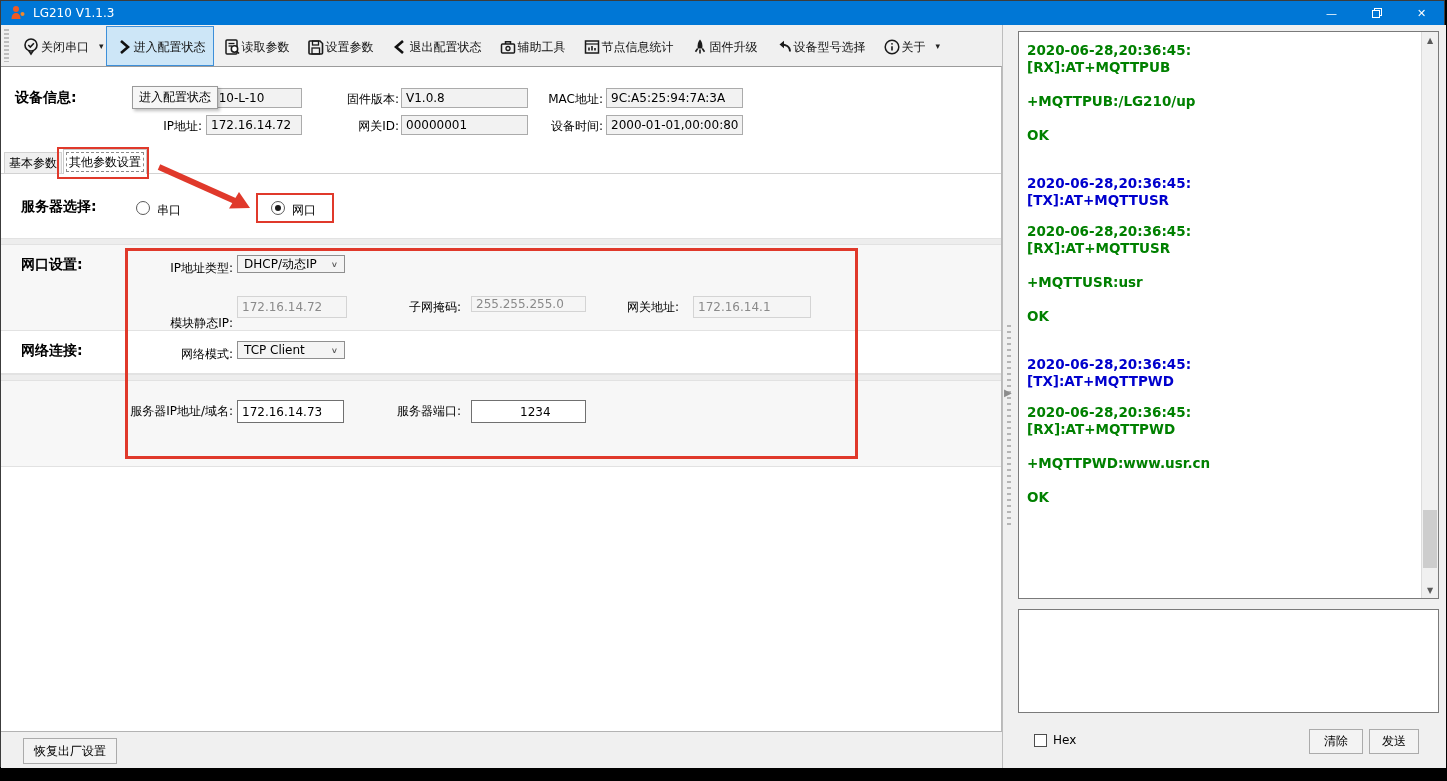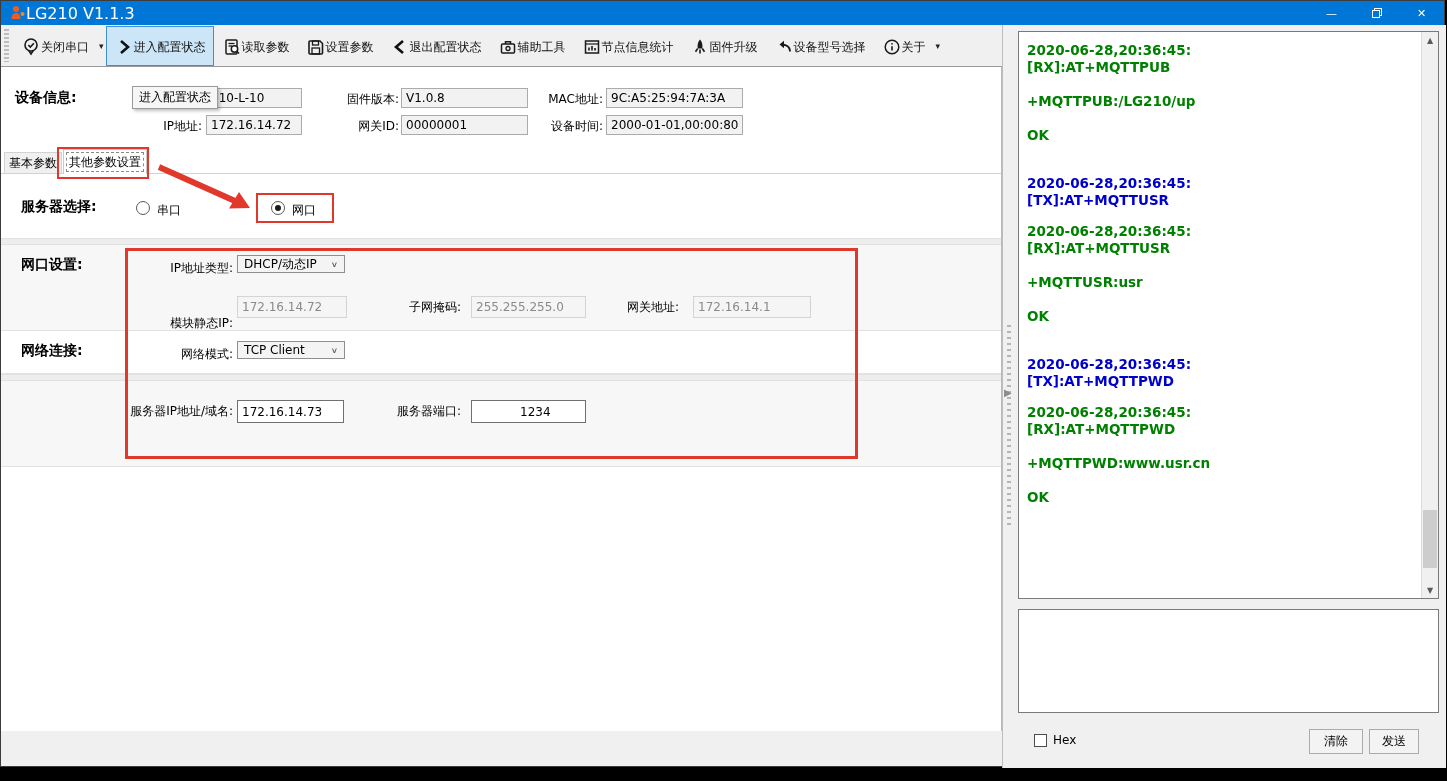--- a/index.html
+++ b/index.html
@@ -1,21 +1,21 @@
 <!DOCTYPE html>
 <html><head>
 <meta charset="utf-8">
 <style>
   html,body{margin:0;padding:0;background:#000;}
   *{box-sizing:border-box;font-family:"DejaVu Sans","Liberation Sans",sans-serif;}
   .stage{position:relative;width:1447px;height:781px;background:#000;overflow:hidden;}
   .window{position:absolute;left:0;top:0;width:1445px;height:767px;background:#f0f0f0;border:1px solid #3c3c3c;}
   
   .titlebar{position:absolute;left:0;top:0;right:0;height:24px;background:#0077d6;display:flex;align-items:center;}
-  .titlebar .app-title{color:#fff;font-size:16px;margin-left:0;}
+  .titlebar .app-title{color:#fff;font-size:12px;margin-left:7px;}
   .win-controls{position:absolute;right:0;top:0;height:24px;display:flex;}
   .win-btn{width:45px;height:24px;display:flex;align-items:center;justify-content:center;color:#fff;font-size:11px;cursor:pointer;}
   .restore-glyph{position:relative;width:10px;height:10px;}
   .restore-glyph .r1{position:absolute;left:0;bottom:0;width:8px;height:8px;border:1px solid #fff;background:#0077d6;}
   .restore-glyph .r2{position:absolute;right:0;top:0;width:8px;height:8px;border:1px solid #fff;}
   
   .left-col{position:absolute;left:0;top:24px;width:1001px;height:743px;}
   .splitter{position:absolute;left:1001px;top:24px;width:12px;height:743px;background:#f0f0f0;border-left:1px solid #bdbdbd;}
   .splitter .dots{position:absolute;left:4px;top:300px;width:4px;height:200px;background-image:repeating-linear-gradient(#b5b5b5 0 2px,transparent 2px 6px);}
   .splitter .collapse{position:absolute;left:1px;top:362px;color:#8c8c8c;font-size:10px;}
@@ -240,21 +240,21 @@
       <div class="sect" style="top:178px;height:86px"></div>
       <div class="abs bold-lbl" style="left:20px;top:189px">网口设置:</div>
       <div class="abs lbl lbl-r" style="left:132px;top:193px;width:100px">IP地址类型:</div>
       <div class="dropdown" style="left:236px;top:188px;width:108px">
         <span>DHCP/动态IP</span>
         <span class="chev">∨</span>
       </div>
       <div class="abs lbl lbl-r" style="left:122px;top:248px;width:110px">模块静态IP:</div>
       <input class="field disabled" style="left: 236px; top: 229px; width: 110px; height: 22px;" readonly="" value="172.16.14.72">
       <div class="abs lbl lbl-r" style="left:370px;top:232px;width:90px">子网掩码:</div>
-      <input class="field disabled" style="left: 470px; top: 229px; width: 115px; height: 22px;" readonly="" value="255.255.255.0">
+      <input class="field disabled" style="left: 470px; top: 229px; width: 115px; height: 16px;" readonly="" value="255.255.255.0">
       <div class="abs lbl lbl-r" style="left:592px;top:232px;width:86px">网关地址:</div>
       <input class="field disabled" style="left: 692px; top: 229px; width: 118px; height: 22px;" readonly="" value="172.16.14.1">
 
       <div class="abs bold-lbl" style="left:20px;top:275px">网络连接:</div>
       <div class="abs lbl lbl-r" style="left:132px;top:279px;width:100px">网络模式:</div>
       <div class="dropdown" style="left:236px;top:274px;width:108px">
         <span>TCP Client</span>
         <span class="chev">∨</span>
       </div>
       <div class="rule" style="top:306px"></div>
@@ -268,20 +268,25 @@
 
       <div class="red-box thin" style="left:56px;top:80px;width:92px;height:32px"></div>
       <div class="red-box thin" style="left:255px;top:126px;width:78px;height:30px"></div>
       <div class="red-box" style="left:124px;top:181px;width:733px;height:211px"></div>
       <svg class="abs" style="left:148px;top:92px;z-index:6;pointer-events:none" width="115" height="60" viewBox="0 0 115 60">
         <line x1="10" y1="8" x2="86" y2="42" stroke="#e0392b" stroke-width="6"></line>
         <polygon points="101,49 80,49.5 90,33" fill="#e0392b"></polygon>
       </svg>
     </div>
 
+    <div class="footer">
+      <div class="btn abs" style="left:22px;top:6px;width:94px;height:26px">
+        <span>恢复出厂设置</span>
+      </div>
+    </div>
   </div>
 
   <div class="splitter">
     <div class="dots"></div>
     <div class="collapse">▶</div>
   </div>
 
   <div class="right-col">
     <div class="logbox">
       <div class="log-body">

